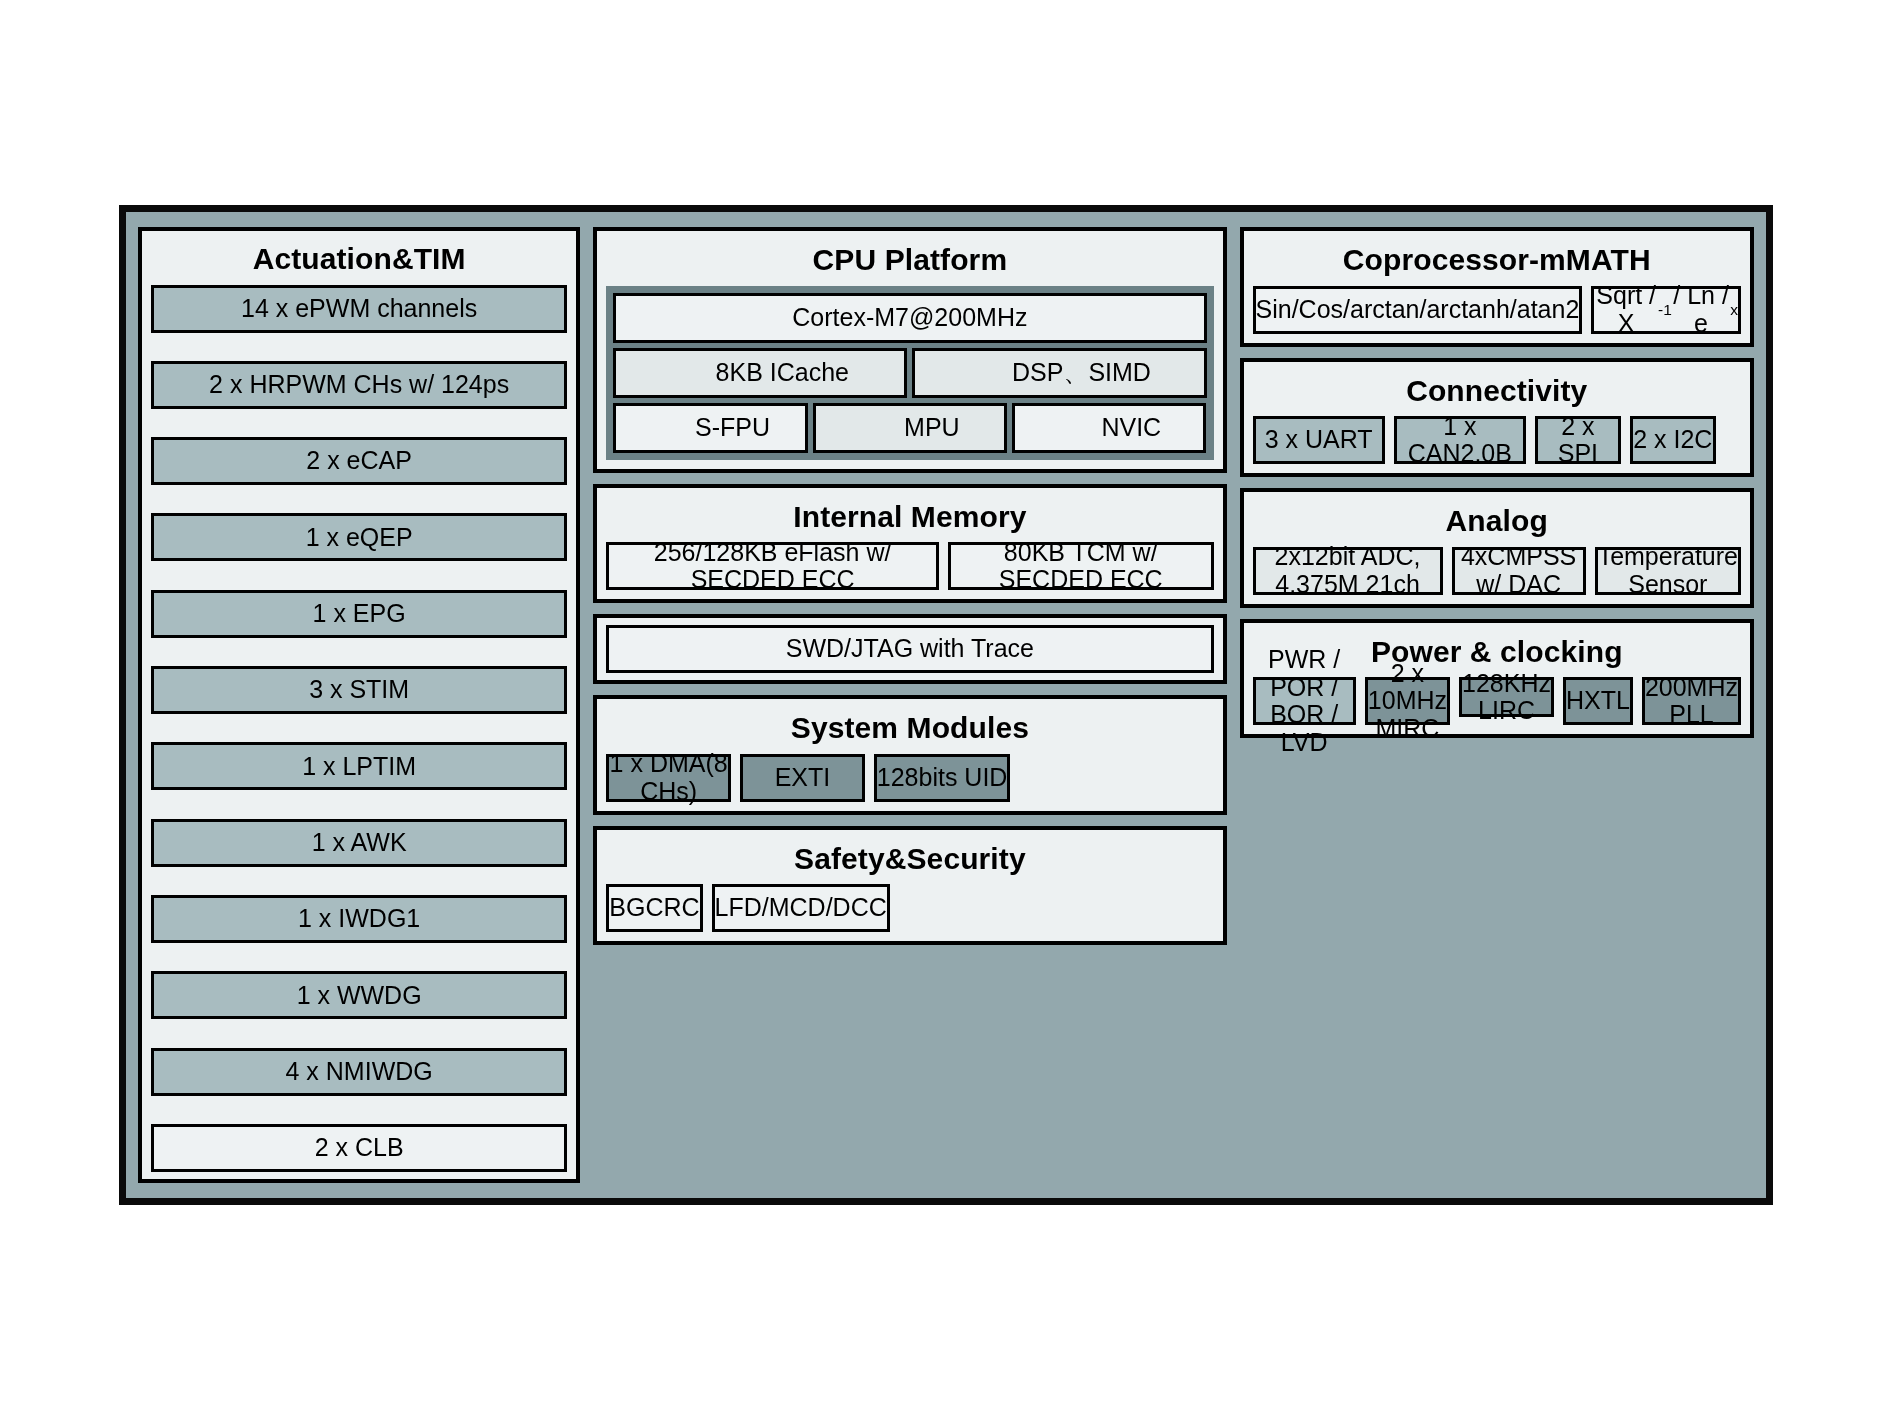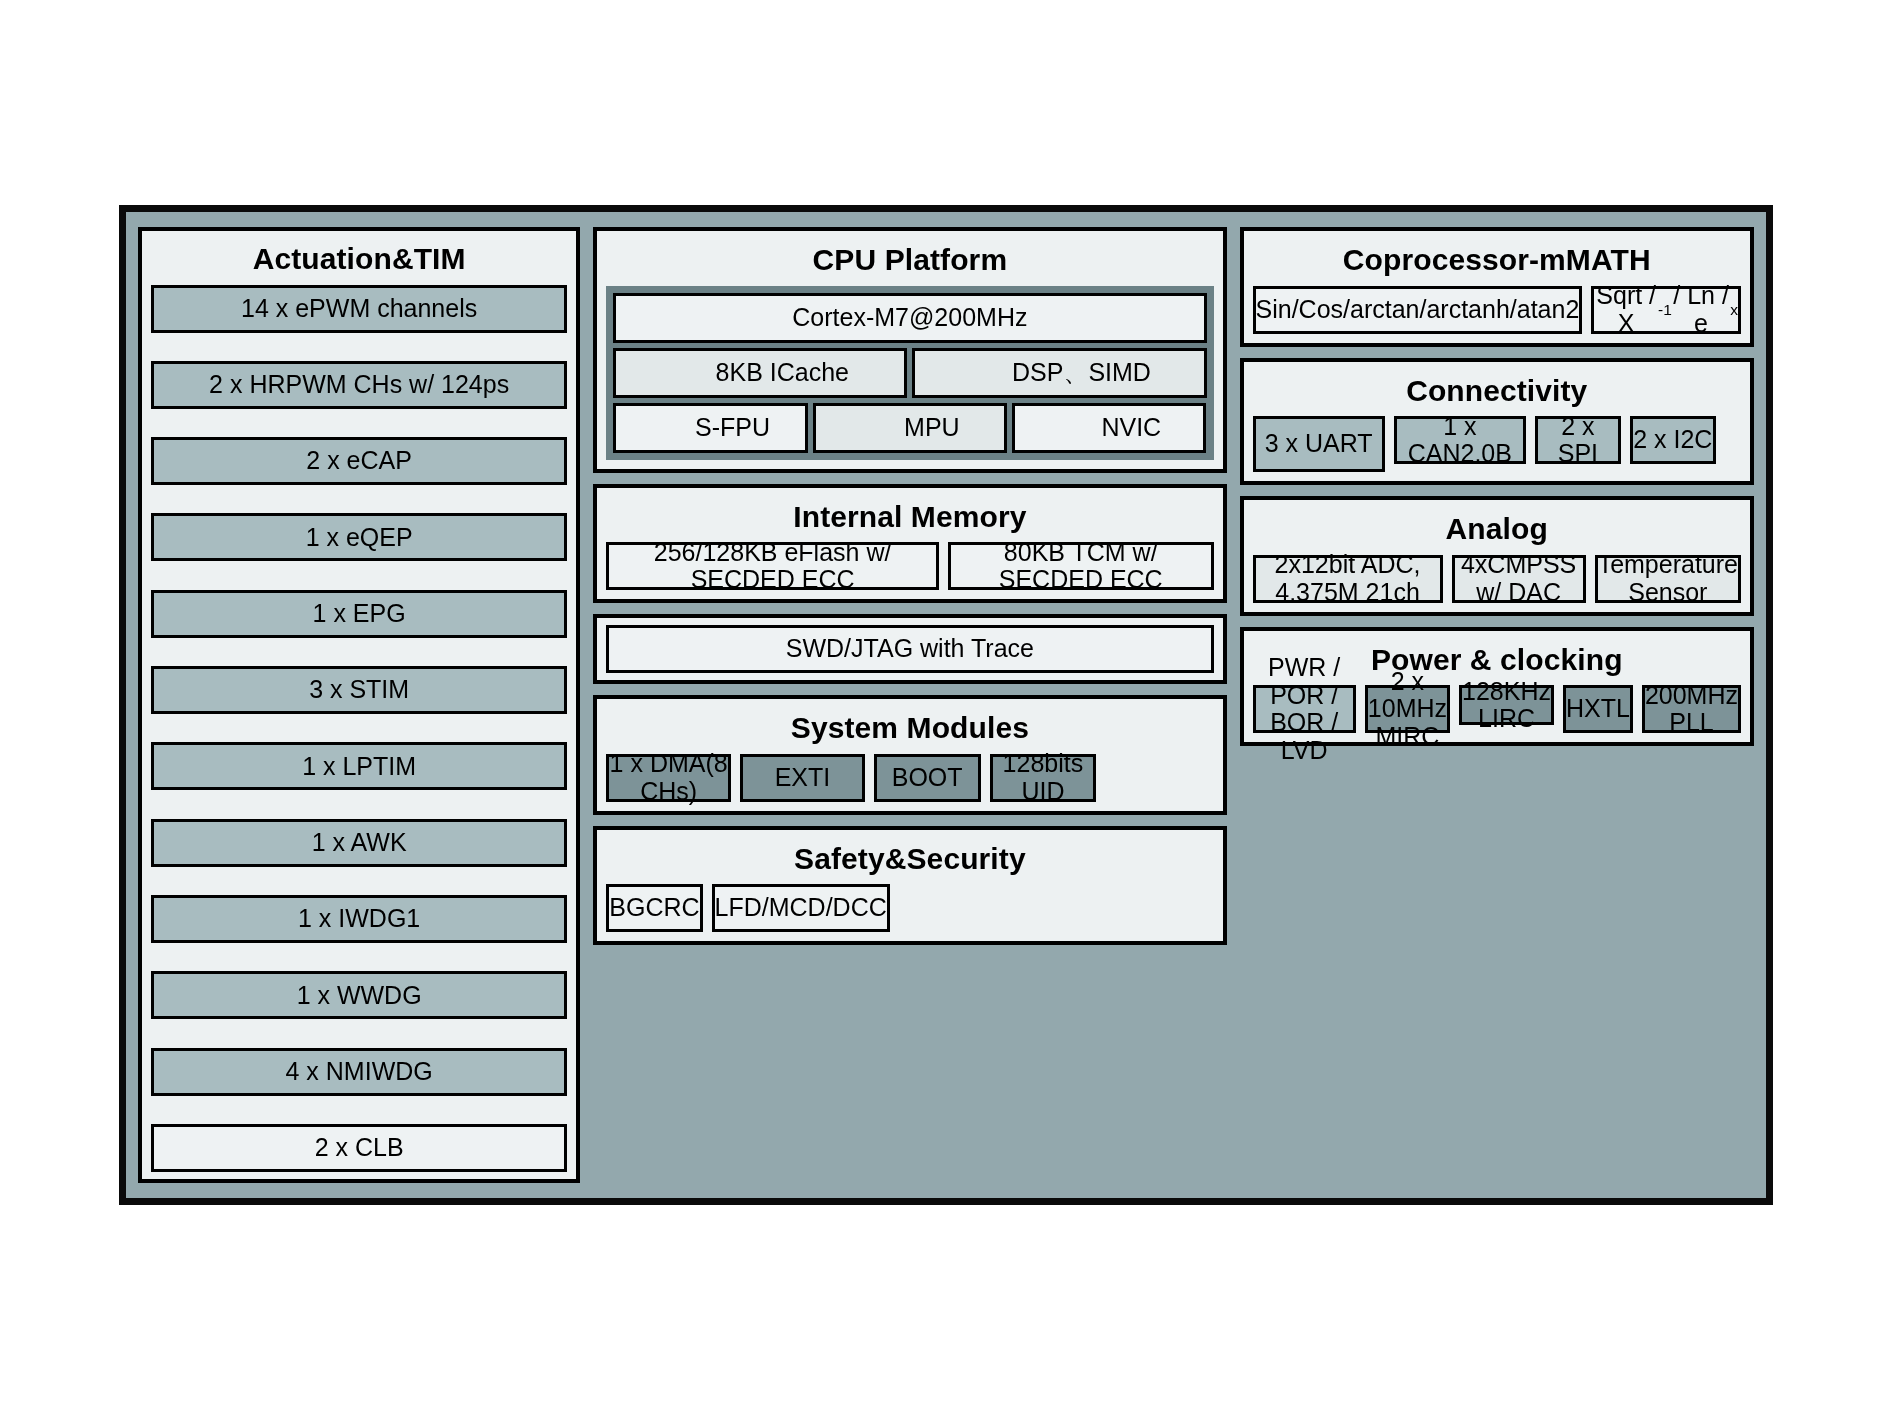--- a/index.html
+++ b/index.html
@@ -167,21 +167,20 @@
     </div>
 
     <div class="group">
       <div class="group-title">System Modules</div>
       <div class="stack">
         <div class="grid2">
           <div class="cell fill-dark" style="height:48px">1 x DMA(8 CHs)</div>
           <div class="cell fill-dark" style="height:48px">EXTI</div>
         </div>
         <div class="grid2">
-          <div class="cell fill-dark" style="height:48px">BOOT</div>
           <div class="cell fill-dark" style="height:48px">128bits UID</div>
         </div>
       </div>
     </div>
 
     <div class="group">
       <div class="group-title">Safety&amp;Security</div>
       <div class="stack">
         <div class="cell fill-lightest" style="height:48px">BGCRC</div>
         <div class="cell fill-lightest" style="height:48px">LFD/MCD/DCC</div>
@@ -202,21 +201,21 @@
             <span> / Ln / e</span>
             <span class="sup">x</span>
         </div>
       </div>
     </div>
 
     <div class="group">
       <div class="group-title">Connectivity</div>
       <div class="stack">
         <div class="grid2">
-          <div class="cell fill-mid" style="height:56px">3 x UART</div>
+          <div class="cell fill-mid" style="height:48px">3 x UART</div>
           <div class="cell fill-mid" style="height:48px">1 x CAN2.0B</div>
         </div>
         <div class="grid2">
           <div class="cell fill-mid" style="height:48px">2 x SPI</div>
           <div class="cell fill-mid" style="height:48px">2 x I2C</div>
         </div>
       </div>
     </div>
 
     <div class="group">

